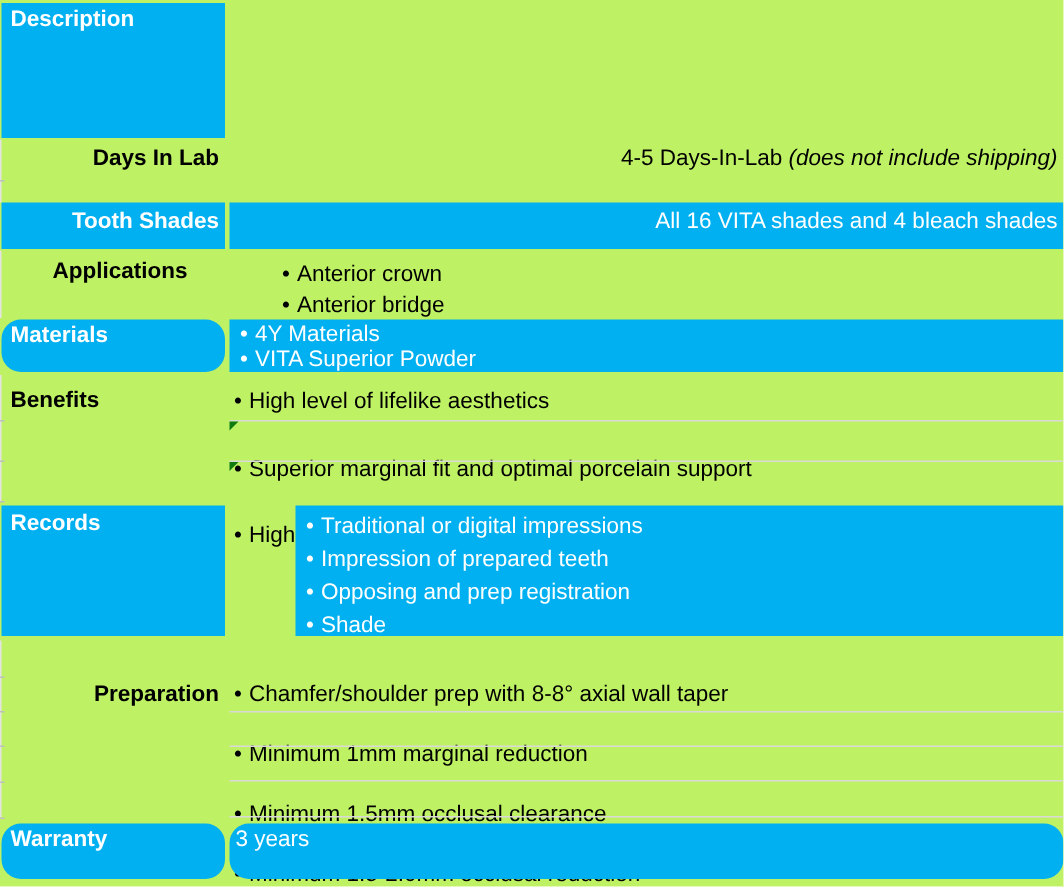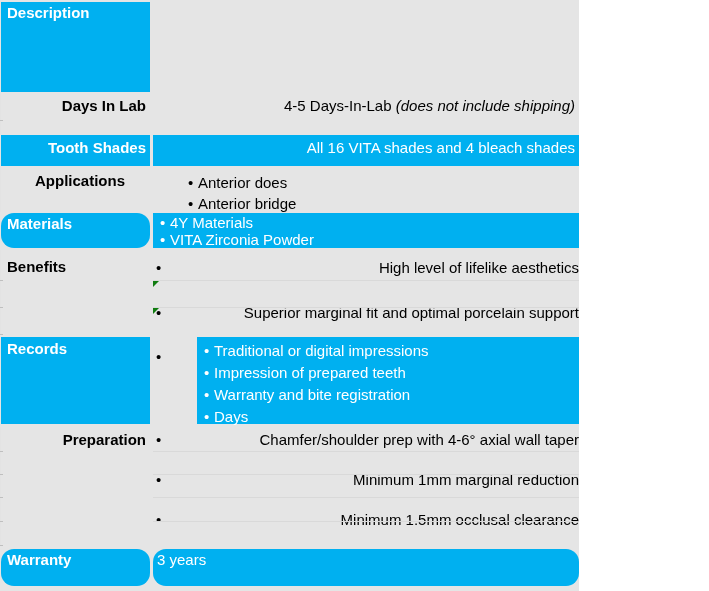--- a/index.html
+++ b/index.html
@@ -1,20 +1,20 @@
 <!DOCTYPE html>
 <html><head>
 <meta charset="utf-8">
 <title>PFZ Product Spec Table</title>
 <style>
   html,body{margin:0;padding:0;background:#fff;}
   .sheet{
     position:relative;
-    width:579px;height:591px;
-    background:#e5e5e5;
+    width:709px;height:591px;
+    background:#bef264;
     font-family:"Liberation Sans","DejaVu Sans",sans-serif;
     font-size:15px;color:#000;
     overflow:hidden;
   }
   .row{position:absolute;left:0;right:0;}
   .lbl{
     position:absolute;left:1px;top:0;bottom:0;width:149px;
     font-weight:700;padding:2px 4px 0 6px;box-sizing:border-box;
     line-height:18px;
   }
@@ -33,21 +33,21 @@
   .pt4{padding-top:4px;text-align:right;} .pt5{padding-top:5px;margin-left:28px;} .pt8{padding-top:8px;}
   .abs{position:absolute;left:0;right:0;}
   .sep{position:absolute;left:0;right:0;height:1px;background:#d9d9d9;}
   .tri{
     position:absolute;width:0;height:0;
     border-top:6px solid #107c10;border-right:6px solid transparent;
   }
   .note{font-style:italic;}
   .tick{position:absolute;left:0;width:3px;height:1px;background:#bfbfbf;}
   .vline{position:absolute;left:0;width:1px;background:#e3e3e3;}
-  .itm{padding-left:13px;position:relative;text-align:right;}
+  .itm{padding-left:13px;position:relative;}
   .itm::before{content:"\2022";position:absolute;left:3px;}
 </style>
 </head>
 <body>
 
 <div class="sheet">
 
   <div class="row cyan" style="top:2px;height:90px">
     <div class="lbl">Description</div>
   </div>
@@ -61,30 +61,30 @@
   </div>
 
   <div class="row cyan" style="top:135px;height:31px">
     <div class="lbl pt4">Tooth Shades</div>
     <div class="cnt pt4">All 16 VITA shades and 4 bleach shades</div>
   </div>
 
   <div class="row" style="top:167px;height:45px">
     <div class="lbl pt5">Applications</div>
     <div class="cnt pt5 lh21">
-      <span class="b">Anterior does</span>
+      <span class="b">Anterior crown</span>
       <span class="b">Anterior bridge</span>
     </div>
   </div>
 
   <div class="row cyan" style="top:213px;height:35px">
     <div class="lbl pt2">Materials</div>
     <div class="cnt pt1 lh17">
       <span class="b">4Y Materials</span>
-      <span class="b">VITA Zirconia Powder</span>
+      <span class="b">VITA Superior Powder</span>
     </div>
   </div>
 
   <div class="row" style="top:250px;height:84px">
     <div class="lbl pt8">Benefits</div>
     <div class="cnt" style="padding:0">
       <div class="abs itm" style="top:9px">High level of lifelike aesthetics</div>
       <div class="sep" style="top:30px"></div>
       <span class="tri" style="left:0;top:31px"></span>
       <div class="abs itm" style="top:37px">Superior marginal fit and optimal porcelain support</div>
@@ -92,29 +92,29 @@
       <span class="tri" style="left:0;top:58px"></span>
       <div class="abs itm" style="top:64px">Highly predictable durable outcomes</div>
     </div>
   </div>
 
   <div class="row cyan" style="top:337px;height:87px">
     <div class="lbl pt3">Records</div>
     <div class="cnt pt3 lh22">
       <span class="b">Traditional or digital impressions</span>
       <span class="b">Impression of prepared teeth</span>
-      <span class="b">Warranty and bite registration</span>
-      <span class="b">Days</span>
+      <span class="b">Opposing and prep registration</span>
+      <span class="b">Shade</span>
     </div>
   </div>
 
-  <div class="row" style="top:427px;height:118px">
+  <div class="row" style="top:450px;height:118px">
     <div class="lbl pt4">Preparation</div>
     <div class="cnt" style="padding:0">
-      <div class="abs itm" style="top:4px">Chamfer/shoulder prep with 4-6° axial wall taper</div>
+      <div class="abs itm" style="top:4px">Chamfer/shoulder prep with 8-8° axial wall taper</div>
       <div class="sep" style="top:24px"></div>
       <div class="abs itm" style="top:27px">Minimum 1mm marginal reduction</div>
       <div class="sep" style="top:47px"></div>
       <div class="abs itm" style="top:50px">Minimum 1.5mm occlusal clearance</div>
       <div class="sep" style="top:70px"></div>
       <div class="abs itm" style="top:73px">Minimum 1.5-2.0mm occlusal reduction</div>
       <div class="sep" style="top:94px"></div>
 
     </div>
   </div>

